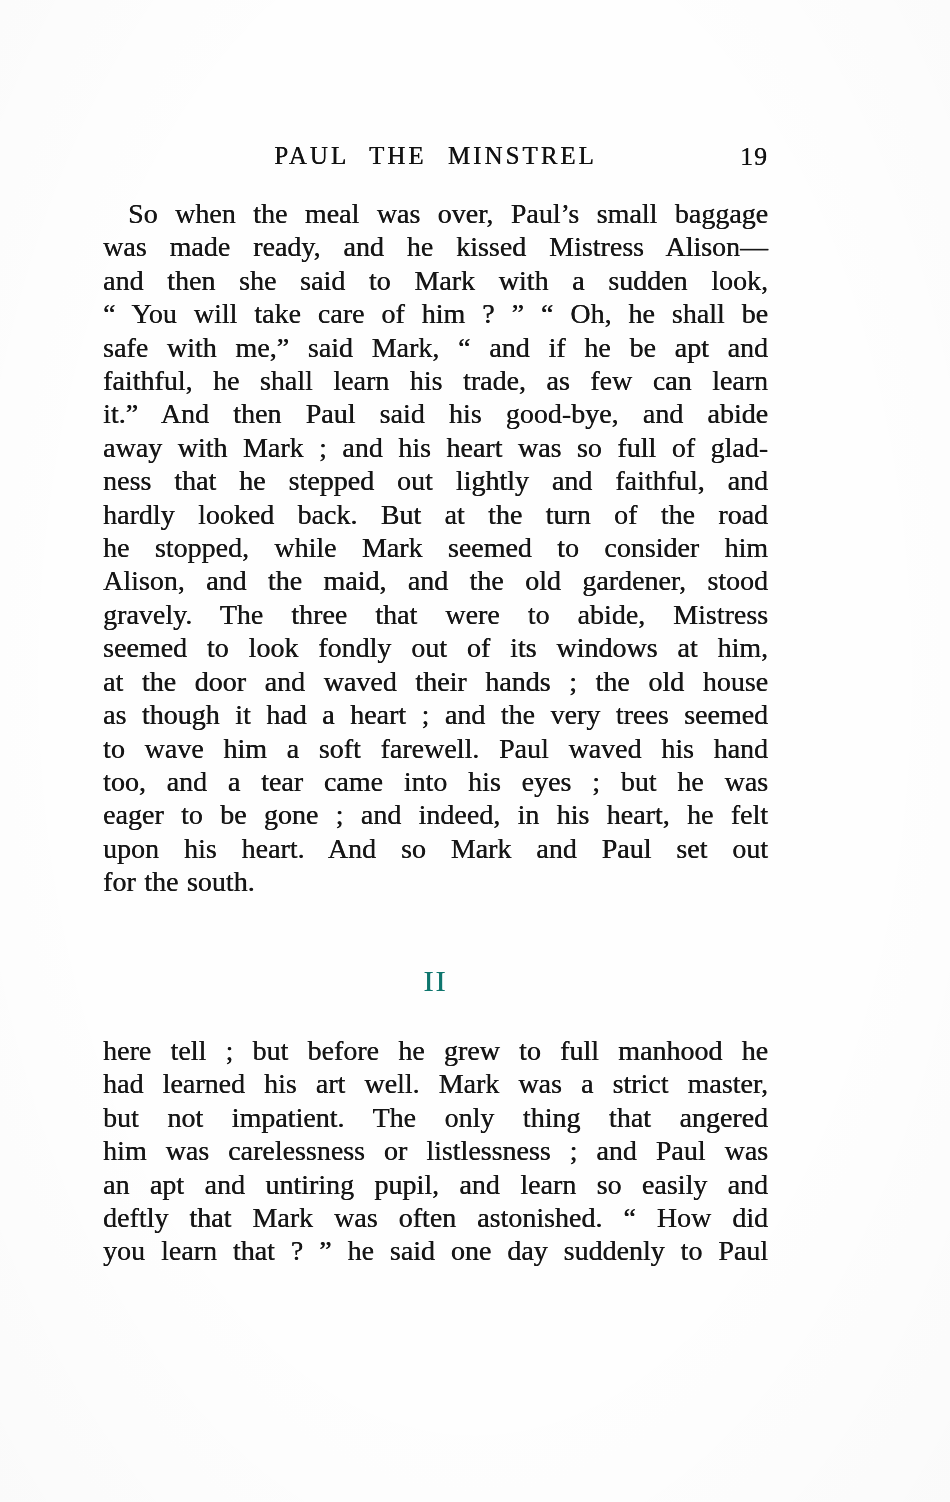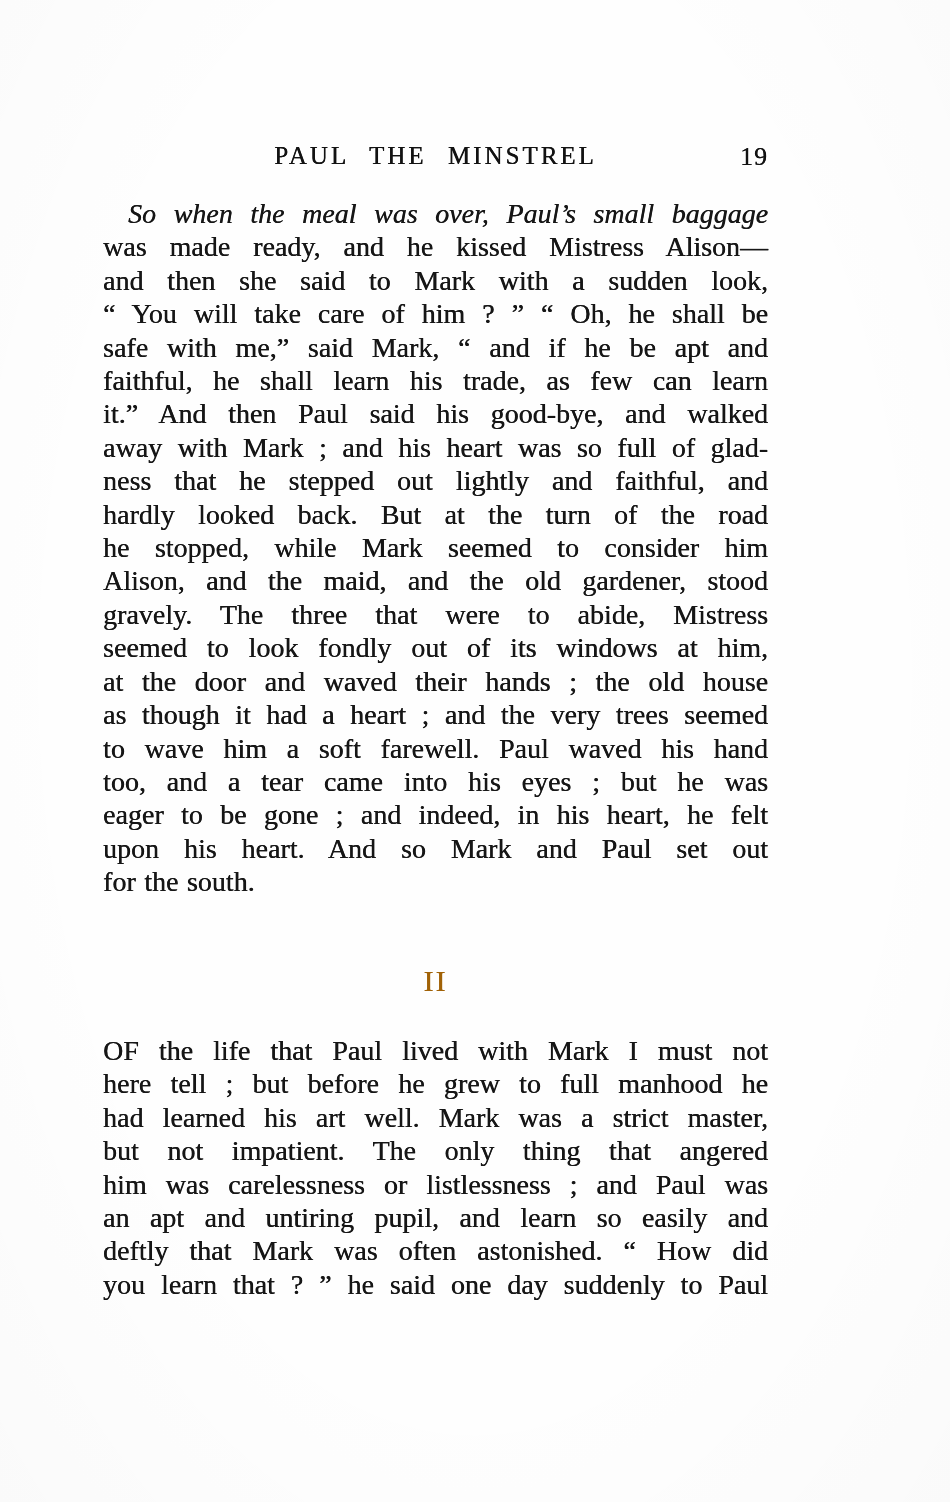--- a/index.html
+++ b/index.html
@@ -60,73 +60,72 @@
   .para-2 { top: 1034px; }
   .line {
     font-size: 28px;
     line-height: 33.4px;
     white-space: nowrap;
     text-align: justify;
     text-align-last: justify;
     word-spacing: 1.5px;
     text-shadow: 0.35px 0 0 currentColor;
   }
-  .line.indent { padding-left: 25px; font-style: italic; }
+  .line.indent { padding-left: 25px; }
   .line.no-justify { text-align-last: left; }
   .section-heading {
     position: absolute;
     top: 964px;
     left: 103px;
     width: 665px;
     text-align: center;
     font-size: 30px;
     line-height: 34px;
     letter-spacing: 2px;
-    color: #a16207;
+    color: #0f766e;
     text-shadow: 0.35px 0 0 currentColor;
   }
 </style>
 </head>
 <body>
 
 <div class="scan-page">
 
   <div class="running-header">
     <span class="running-header-title">PAUL THE MINSTREL</span>
     <span class="page-number">19</span>
   </div>
 
   <div class="text-block para-1">
       <div class="line indent">So when the meal was over, Paul’s small baggage</div>
       <div class="line">was made ready, and he kissed Mistress Alison—</div>
       <div class="line">and then she said to Mark with a sudden look,</div>
       <div class="line">“ You will take care of him ? ” “ Oh, he shall be</div>
       <div class="line">safe with me,” said Mark, “ and if he be apt and</div>
       <div class="line">faithful, he shall learn his trade, as few can learn</div>
-      <div class="line">it.” And then Paul said his good-bye, and walked</div>
+      <div class="line">it.” And then Paul said his good-bye, and abide</div>
       <div class="line">away with Mark ; and his heart was so full of glad-</div>
       <div class="line">ness that he stepped out lightly and faithful, and</div>
       <div class="line">hardly looked back. But at the turn of the road</div>
       <div class="line">he stopped, while Mark seemed to consider him</div>
       <div class="line">Alison, and the maid, and the old gardener, stood</div>
       <div class="line">gravely. The three that were to abide, Mistress</div>
       <div class="line">seemed to look fondly out of its windows at him,</div>
       <div class="line">at the door and waved their hands ; the old house</div>
       <div class="line">as though it had a heart ; and the very trees seemed</div>
       <div class="line">to wave him a soft farewell. Paul waved his hand</div>
       <div class="line">too, and a tear came into his eyes ; but he was</div>
       <div class="line">eager to be gone ; and indeed, in his heart, he felt</div>
       <div class="line">upon his heart. And so Mark and Paul set out</div>
       <div class="line no-justify">for the south.</div>
     </div>
 
   <div class="section-heading">II</div>
 
   <div class="text-block para-2">
-      <div class="line">OF the life that Paul lived with Mark I must not</div>
       <div class="line">here tell ; but before he grew to full manhood he</div>
       <div class="line">had learned his art well. Mark was a strict master,</div>
       <div class="line">but not impatient. The only thing that angered</div>
       <div class="line">him was carelessness or listlessness ; and Paul was</div>
       <div class="line">an apt and untiring pupil, and learn so easily and</div>
       <div class="line">deftly that Mark was often astonished. “ How did</div>
       <div class="line">you learn that ? ” he said one day suddenly to Paul</div>
     </div>
 
 </div>

